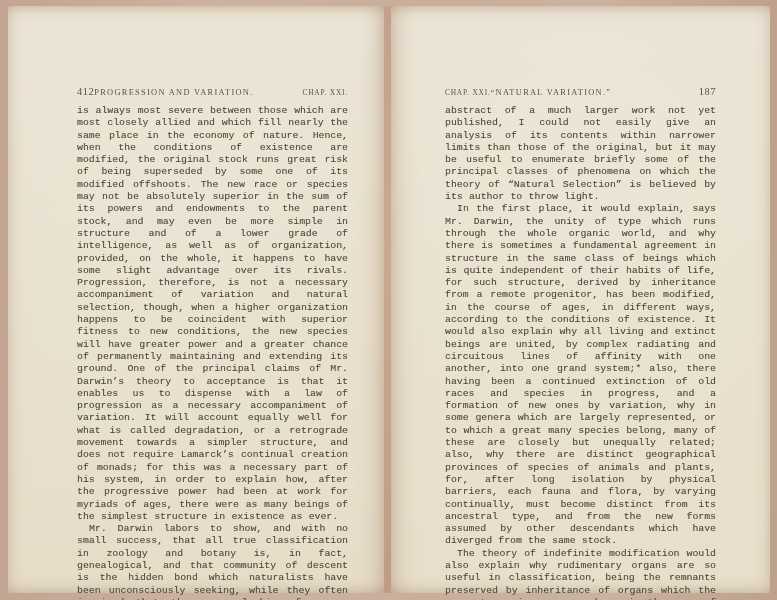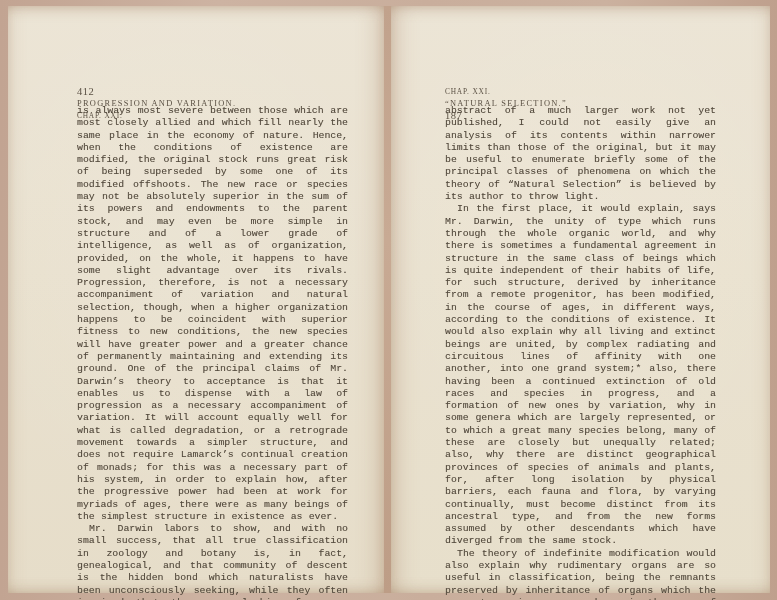--- a/index.html
+++ b/index.html
@@ -54,21 +54,20 @@
     background: linear-gradient(180deg, #c1a28c 0%, #c8aa94 40%, #bd9d86 100%);
   }
   .header {
     display: flex;
     align-items: baseline;
     white-space: nowrap;
     color: #5b5144;
     height: 12px;
     line-height: 12px;
     margin-bottom: 7px;
-    flex-direction: column;
   }
   .header .running {
     flex: 1;
     text-align: left;
     font-size: 8.4px;
     letter-spacing: 1.3px;
   }
   .header .chap {
     font-size: 7.4px;
     letter-spacing: 0.8px;
@@ -112,21 +111,21 @@
       <p class="indent">As the “Origin of Species”* is in simple a condensed</p>
     </div>
     <div class="footnote">* Origin of Species, p. 121.</div>
   </div>
 
   <div class="gutter"></div>
 
   <div class="page page-right">
     <div class="header">
       <span class="chap">CHAP. XXI.</span>
-      <span class="running">“NATURAL SELECTION.”</span>
+      <span class="running">“NATURAL VARIATION.”</span>
       <span class="pagenum">187</span>
     </div>
     <div class="body">
       <p>abstract of a much larger work not yet published, I could not easily give an analysis of its contents within narrower limits than those of the original, but it may be useful to enumerate briefly some of the principal classes of phenomena on which the theory of “Natural Selection” is believed by its author to throw light.</p>
       <p class="indent">In the first place, it would explain, says Mr. Darwin, the unity of type which runs through the whole organic world, and why there is sometimes a fundamental agreement in structure in the same class of beings which is quite independent of their habits of life, for such structure, derived by inheritance from a remote progenitor, has been modified, in the course of ages, in different ways, according to the conditions of existence.  It would also explain why all living and extinct beings are united, by complex radiating and circuitous lines of affinity with one another, into one grand system;* also, there having been a continued extinction of old races and species in progress, and a formation of new ones by variation, why in some genera which are largely represented, or to which a great many species belong, many of these are closely but unequally related; also, why there are distinct geographical provinces of species of animals and plants, for, after long isolation by physical barriers, each fauna and flora, by varying continually, must become distinct from its ancestral type, and from the new forms assumed by other descendants which have diverged from the same stock.</p>
       <p class="indent">The theory of indefinite modification would also explain why rudimentary organs are so useful in classification, being the remnants preserved by inheritance of organs which the present species once used,—as in the case of the rudiments of eyes in insects and reptiles inhabiting dark caverns, or of the wings of birds and beetles which have lost all power of flight.</p>
     </div>
   </div>
 
 </div>

